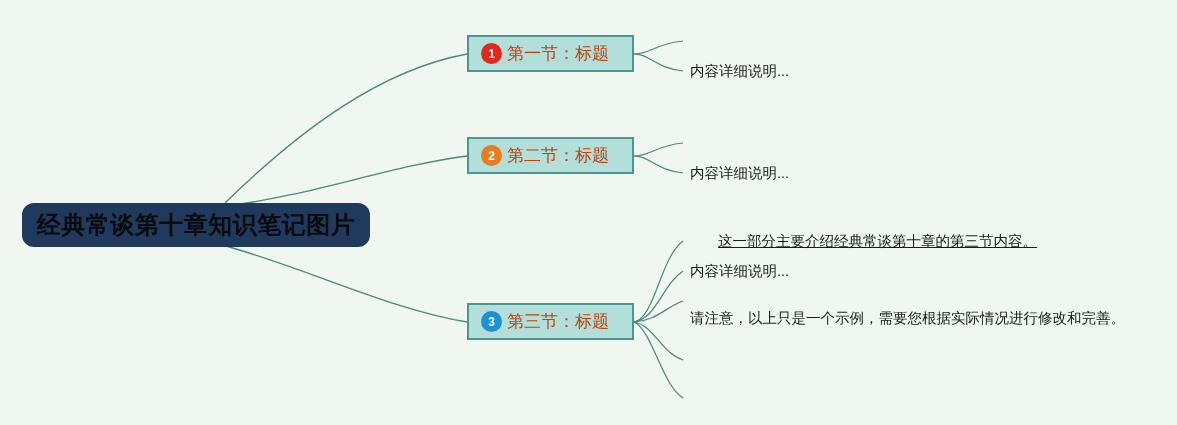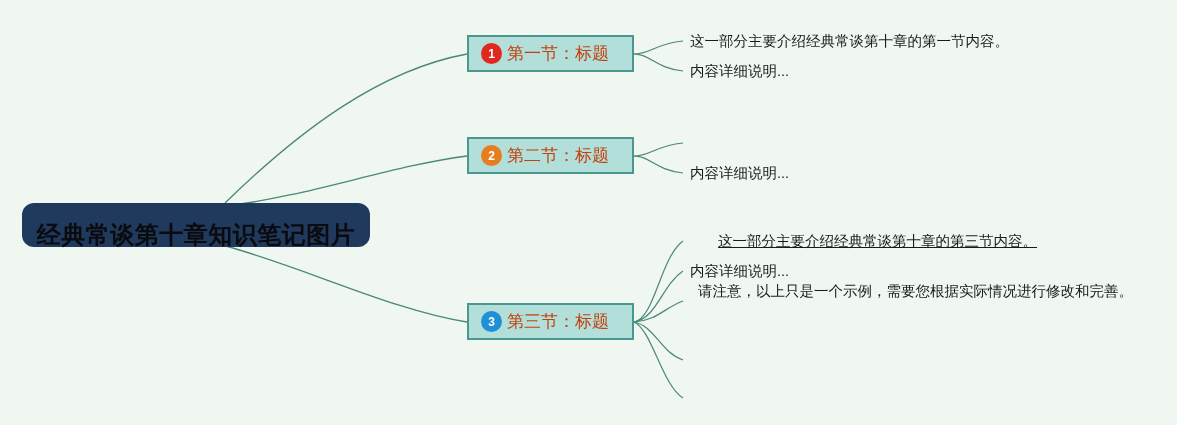--- a/index.html
+++ b/index.html
@@ -32,21 +32,21 @@
   
   .root-node {
     position: absolute;
     left: 22px;
     top: 203px;
     width: 348px;
     height: 44px;
     background: #1f3a5c;
     border-radius: 12px;
     display: flex;
-    align-items: flex-end;
+    align-items: center;
     justify-content: center;
     box-sizing: border-box;
   }
   .root-label {
     color: #0a0a0f;
     font-size: 24px;
     font-weight: bold;
     letter-spacing: 0.5px;
     line-height: 1;
     white-space: nowrap;
@@ -119,30 +119,29 @@
   </svg>
 
   <div class="root-node">
     <span class="root-label">经典常谈第十章知识笔记图片</span>
   </div>
 
   <div class="branch-node" style="left:467px; top:35px;">
     <span class="badge" style="background:#e0281e;">1</span>
     <span class="branch-label">第一节：标题</span>
   </div>
-  <div class="leaf-text" style="left:690px; top:34px;">这一部分主要介绍经典常谈第十章的第一节内容。</div>
   <div class="leaf-text" style="left:690px; top:64px;">内容详细说明...</div>
 
   <div class="branch-node" style="left:467px; top:137px;">
     <span class="badge" style="background:#e67d1e;">2</span>
     <span class="branch-label">第二节：标题</span>
   </div>
   <div class="leaf-text" style="left:690px; top:166px;">内容详细说明...</div>
 
   <div class="branch-node" style="left:467px; top:303px;">
     <span class="badge" style="background:#1e90d6;">3</span>
     <span class="branch-label">第三节：标题</span>
   </div>
   <div class="leaf-text" style="left:718px; top:234px;text-decoration:underline;">这一部分主要介绍经典常谈第十章的第三节内容。</div>
   <div class="leaf-text" style="left:690px; top:264px;">内容详细说明...</div>
-  <div class="leaf-text" style="left:690px; top:284px;margin-left:8px;">请注意，以上只是一个示例，需要您根据实际情况进行修改和完善。</div>
+  <div class="leaf-text" style="left:690px; top:311px;">请注意，以上只是一个示例，需要您根据实际情况进行修改和完善。</div>
 
 </div>
 
 </body></html>

